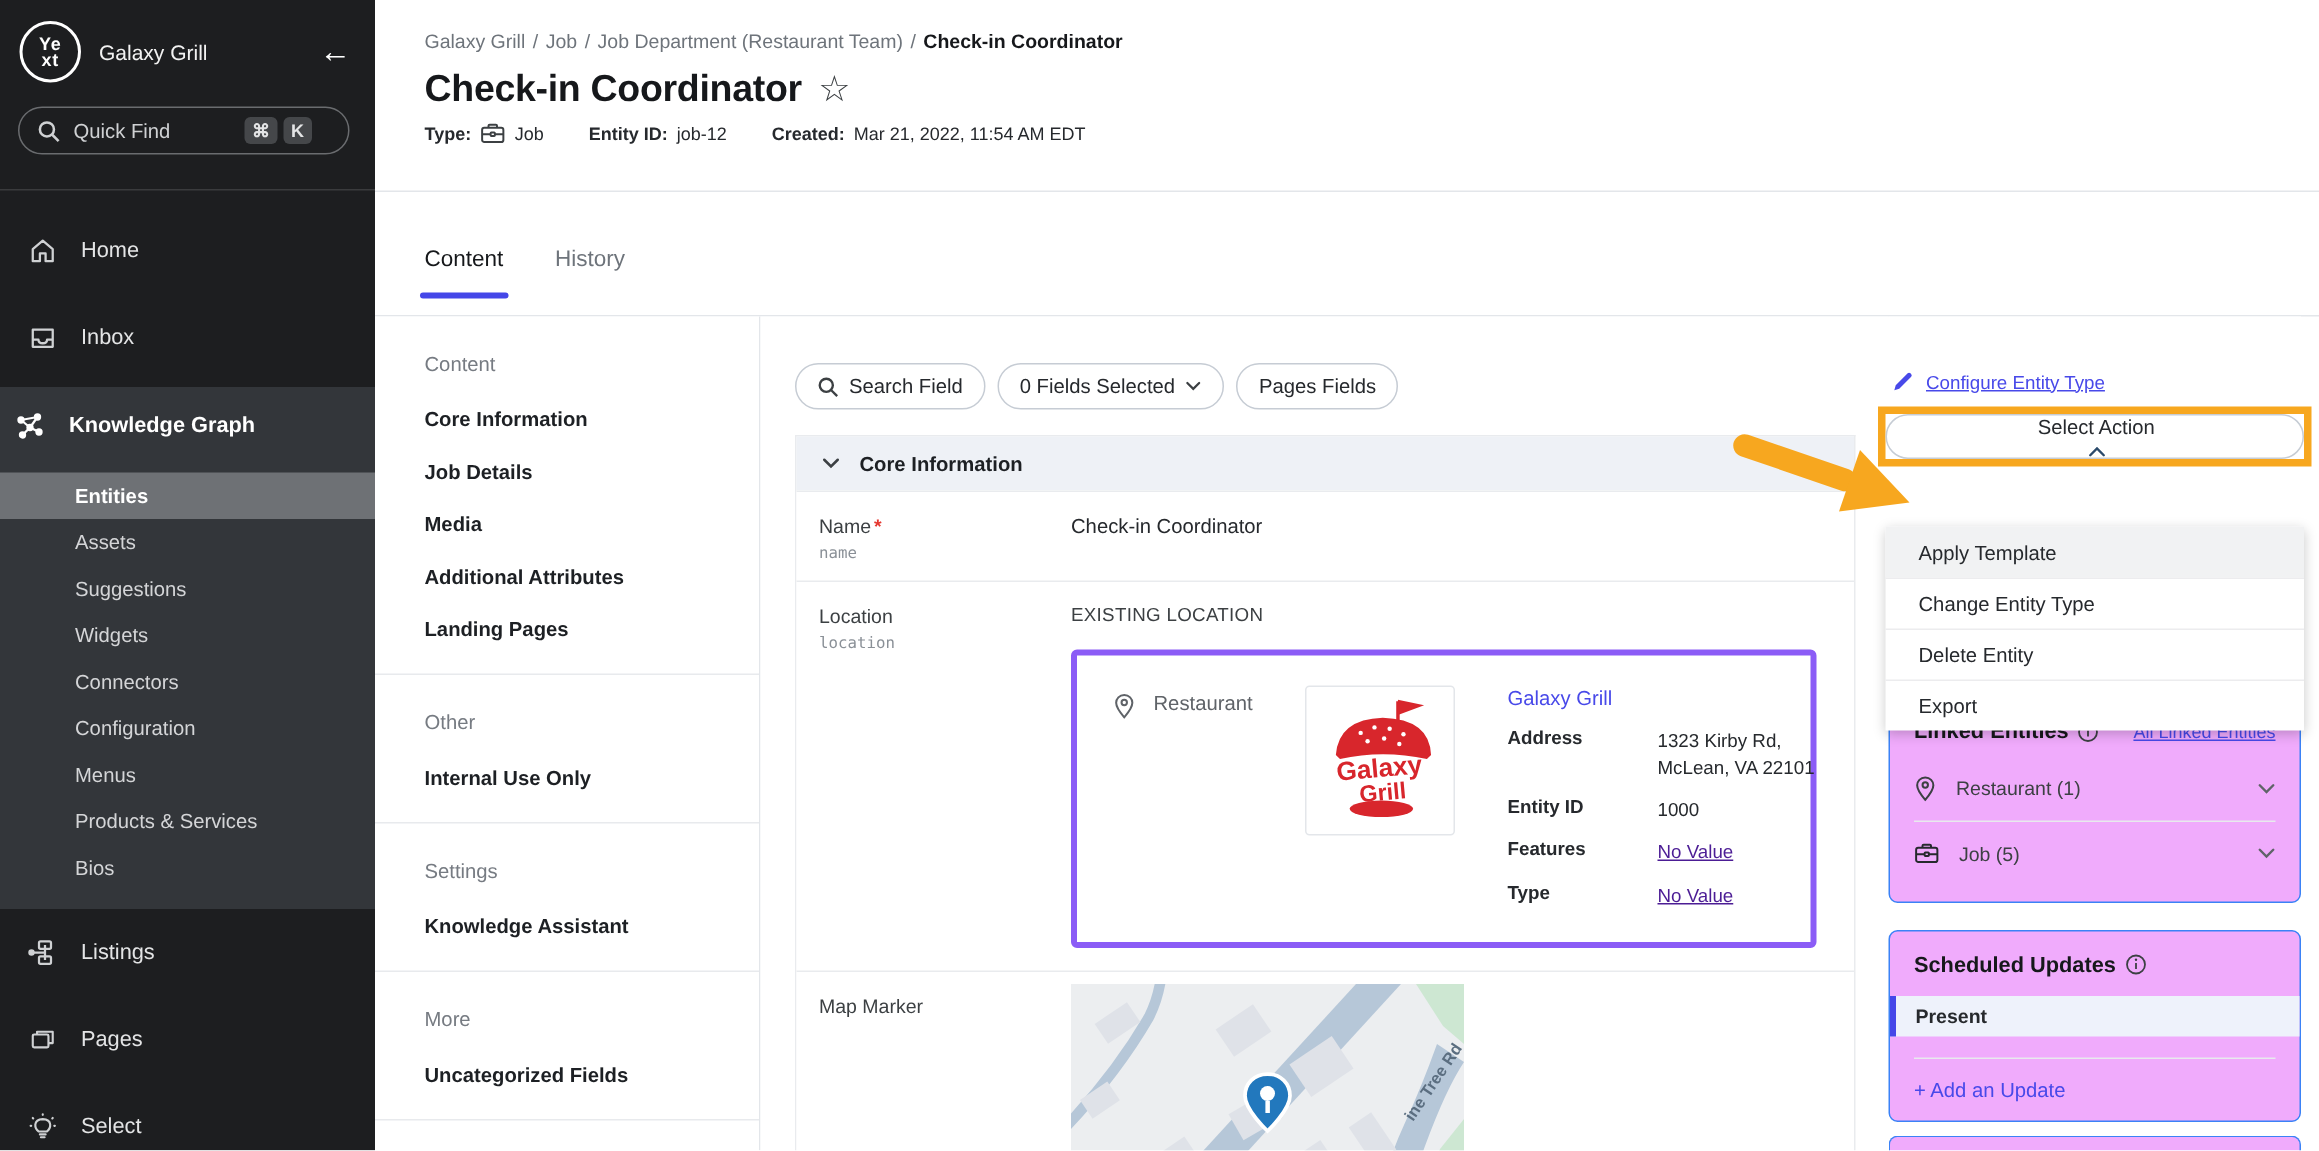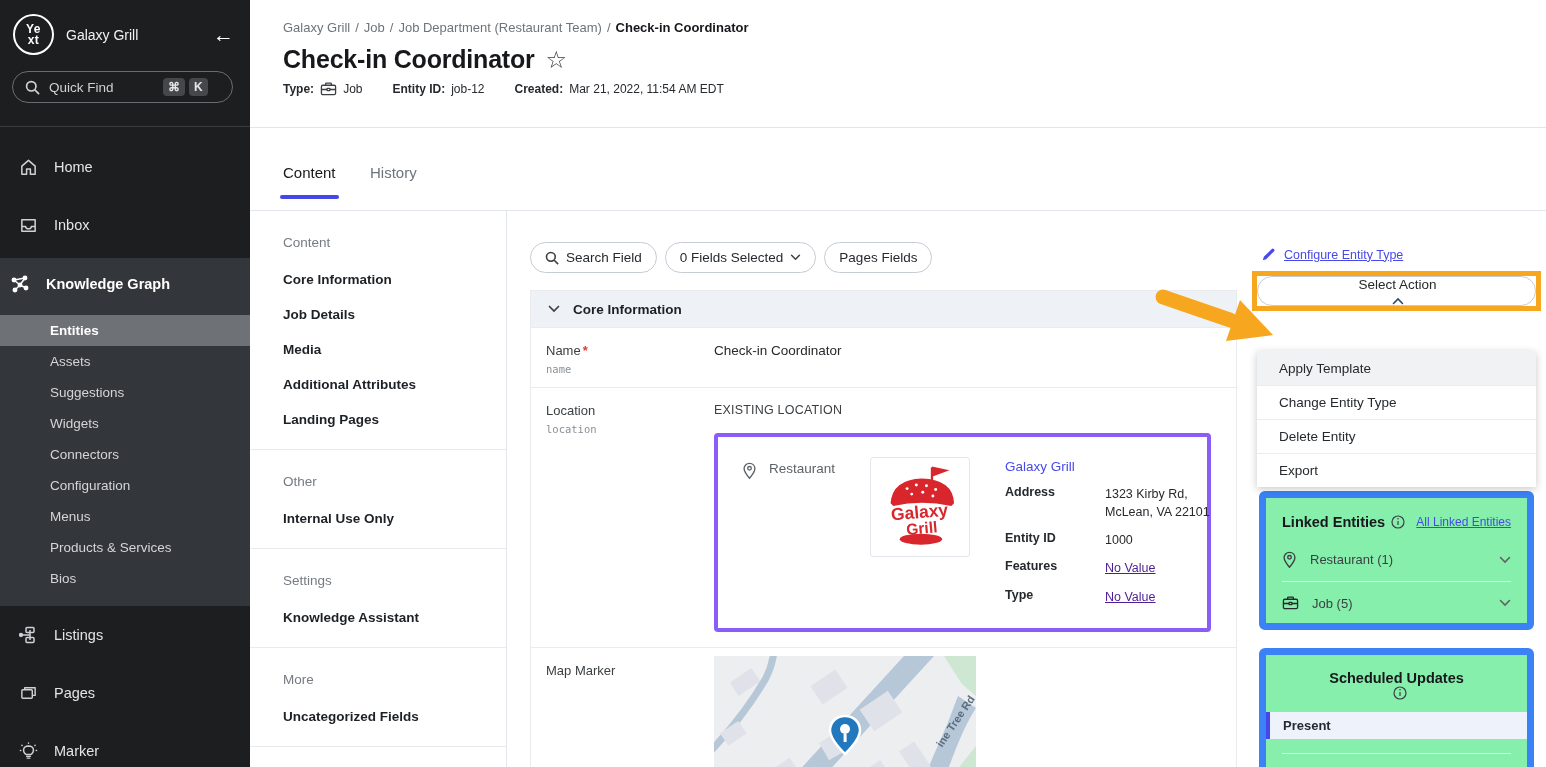--- a/index.html
+++ b/index.html
@@ -85,32 +85,32 @@
 
   
   .right-panel { position:absolute; left:1259px; top:211px; width:275px; height:556px; background:#fff; }
   .configure-row { position:absolute; top:36px; left:2px; display:flex; align-items:center; gap:8px; color:#4849e9; }
   .configure-link { font-size:12.5px; color:#4849e9; text-decoration:underline; cursor:pointer; }
   .select-wrap { position:absolute; left:-7px; top:60px; width:289px; height:40px; border:5px solid #f7a71f; z-index:20; background:#fff; }
   .select-pill { width:100%; height:100%; border:1px solid #c6ccd4; border-radius:16px; background:#fff; display:flex; align-items:center; justify-content:space-between; padding:0 14px 0 16px; font-size:13.5px; color:#26292d; cursor:pointer;flex-direction:column; }
   .action-menu { position:absolute; left:-2px; top:100px; width:279px; background:#fff; box-shadow:0 2px 8px rgba(0,0,0,.22); z-index:10;margin-top:40px; }
   .menu-item { height:34px; display:flex; align-items:center; padding-left:22px; font-size:13.5px; color:#26292d; border-top:1px solid #ececee; cursor:pointer; }
   .menu-item:first-child { border-top:none; background:#f1f2f3; }
-  .side-card { position:absolute; left:0; width:275px; border:7px solid #3b82f6; border-radius:6px; background:#86efac;margin-top:28px; }
+  .side-card { position:absolute; left:0; width:275px; border:1px solid #3b82f6; border-radius:6px; background:#f0abfc; }
   .linked-card { top:252px; height:139px; padding:16px 16px 0 16px; }
   .card-title-row { display:flex; align-items:center; }
   .card-title { font-size:14.5px; font-weight:bold; color:#16181b; }
   .info-ico { margin-left:6px; color:#3c4043; display:flex; }
   .all-link { margin-left:auto; font-size:12px; color:#4849e9; text-decoration:underline; cursor:pointer; }
   .linked-row { display:flex; align-items:center; height:43px; gap:13px; color:#3c4043; font-size:13px; cursor:pointer; }
   .linked-row + .linked-row { border-top:1px solid #e8eaed; }
   .linked-rows { margin-top:8px; }
   .linked-row .chev { margin-left:auto; color:#5f6368; display:flex; }
   .sched-card { top:409px; height:128px; padding:15px 0 0 0; }
-  .sched-title-row { display:flex; align-items:center; padding:0 16px;flex-direction:column; }
+  .sched-title-row { display:flex; padding:0 16px; }
   .present-row { margin-top:12px; height:27px; background:#eef2fb; border-left:4px solid #4547e8; display:flex; align-items:center; padding-left:13px; font-size:13px; font-weight:bold; color:#26292d; }
   .sched-div { height:1px; background:#e8eaed; margin:0 16px; margin-top:14px; }
   .add-update { margin:13px 16px 0 16px; font-size:13.5px; color:#4849e9; cursor:pointer; }
   .next-card { top:546px; height:24px; border-bottom:none; border-radius:6px 6px 0 0; }
 
   .arrow-overlay { position:absolute; left:0; top:0; width:1546px; height:767px; pointer-events:none; z-index:50; }
 </style>
 </head>
 <body>
 
@@ -233,21 +233,21 @@
             <path d="M7.2 13 Q4.5 11 4.8 8 Q5.2 4.5 10 4.3 Q14.8 4.5 15.2 8 Q15.5 11 12.8 13 Z"></path>
             <line x1="8" y1="15" x2="12" y2="15"></line>
             <line x1="8.7" y1="17" x2="11.3" y2="17"></line>
             <line x1="10" y1="1" x2="10" y2="1.3"></line>
             <line x1="3" y1="3.5" x2="3.3" y2="3.8"></line>
             <line x1="17" y1="3.5" x2="16.7" y2="3.8"></line>
             <line x1="1.5" y1="9" x2="1.9" y2="9"></line>
             <line x1="18.5" y1="9" x2="18.1" y2="9"></line>
           </svg>
       </span>
-      <span>Marker</span>
+      <span>Select</span>
     </div>
   </div>
 
   <div class="page-header">
     <div class="breadcrumb">
       <span class="crumb">Galaxy Grill</span><span class="sep">/</span><span class="crumb">Job</span><span class="sep">/</span><span class="crumb">Job Department (Restaurant Team)</span><span class="sep">/</span><span class="crumb current">Check-in Coordinator</span>
     </div>
     <div class="page-title-row">
       <span class="page-title">Check-in Coordinator</span>
       <span class="star">☆</span>

